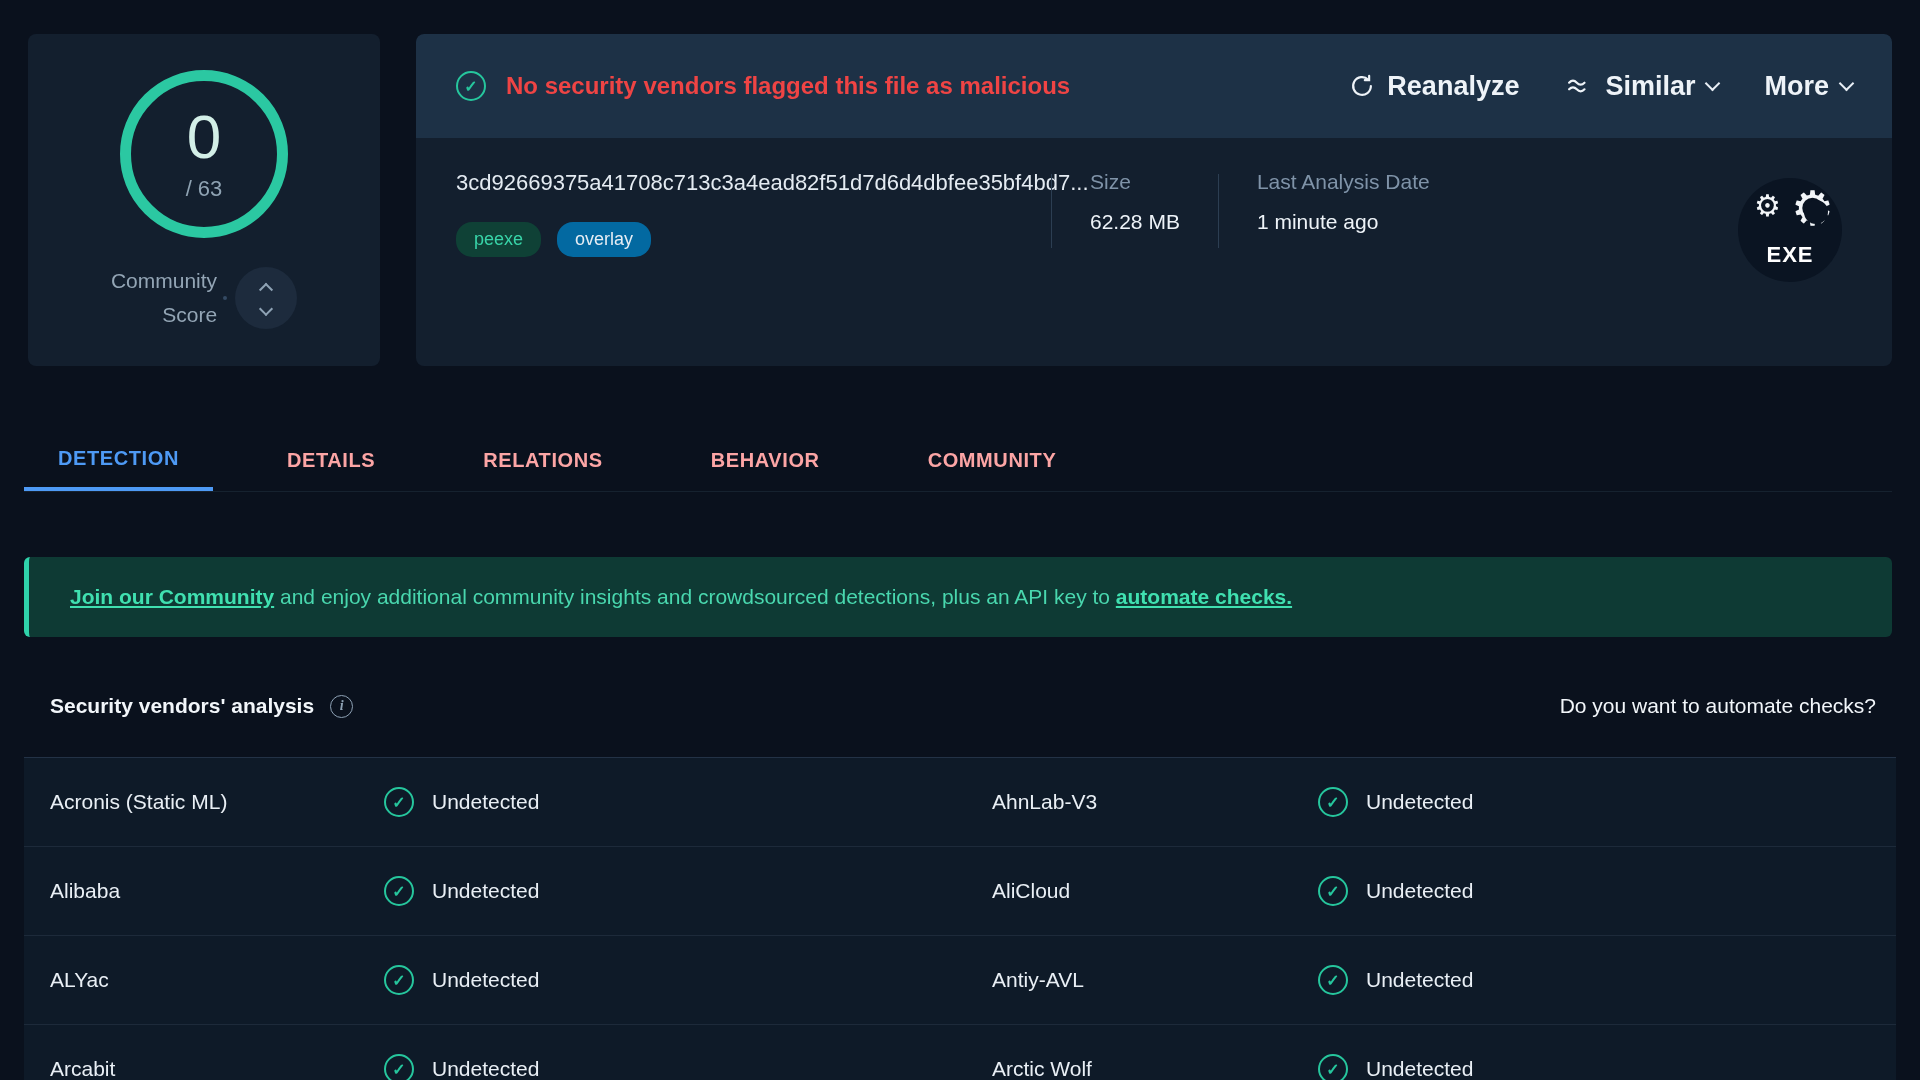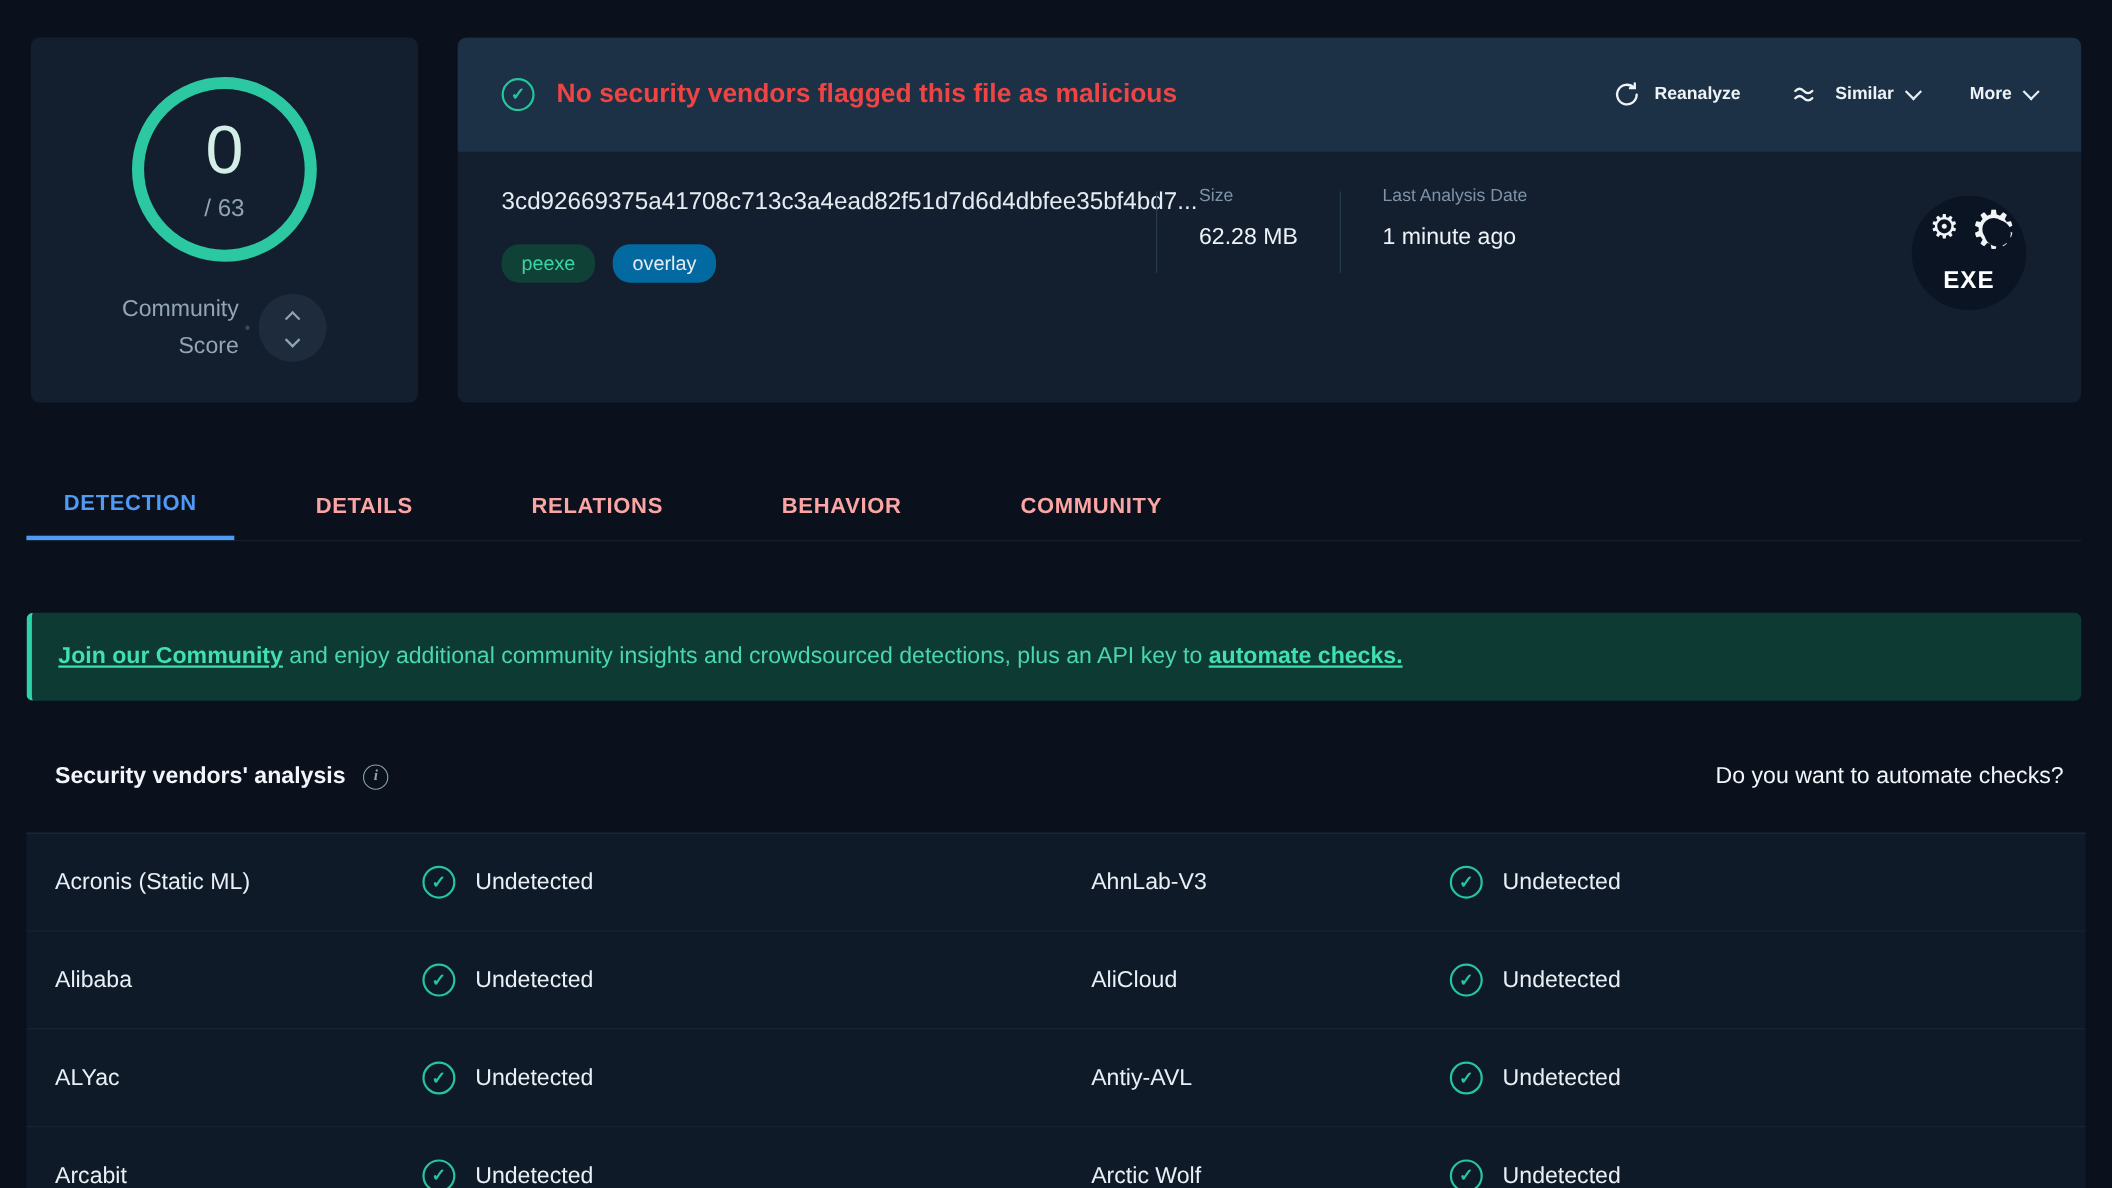--- a/index.html
+++ b/index.html
@@ -42,37 +42,37 @@
     border-radius:8px 8px 0 0;
   }
   .check-circle {
     width:30px; height:30px; min-width:30px; border-radius:50%;
     border:2px solid #26c69d; color:#26c69d;
     display:flex; align-items:center; justify-content:center;
     font-size:16px; font-weight:bold;
   }
   .verdict-text { color:#ef4444; font-size:24px; font-weight:bold; margin-left:20px; }
   .bar-actions { margin-left:auto; display:flex; align-items:center; gap:46px; }
-  .action { display:flex; align-items:center; gap:12px; font-size:16px; font-weight:bold; color:#eef3f8; cursor:pointer; }
+  .action { display:flex; align-items:center; gap:12px; font-size:27px; font-weight:bold; color:#eef3f8; cursor:pointer; }
   .caret {
     width:11px; height:11px; border-right:2.5px solid #e8eef5; border-bottom:2.5px solid #e8eef5;
     transform:rotate(45deg); margin-top:-6px; display:inline-block;
   }
 
   .file-row { display:flex; align-items:flex-start; padding:32px 36px 0 40px; }
   .file-info { width:595px; }
   .file-hash { font-size:22px; color:#e4ebf2; }
   .file-name { font-size:21px; color:#dfe7ee; margin-top:20px; }
   .tag-row { display:flex; gap:16px; margin-top:26px; }
   .tag { font-size:18px; padding:7px 18px; border-radius:16px; cursor:pointer; }
   .tag.peexe { background:#0f4136; color:#38d4a8; }
   .tag.overlay { background:#0369a1; color:#e6edf4; }
   .vsep { width:1px; height:74px; background:#2c3e52; margin-top:4px; }
   .meta-block { margin:0 38px; }
-  .meta-label { font-size:16px; color:#7f93a8; }
+  .meta-label { font-size:21px; color:#7f93a8; }
   .meta-value { font-size:21px; color:#eef3f8; margin-top:16px; }
 
   .exe-icon {
     margin-left:auto; margin-right:14px; align-self:flex-start; margin-top:8px;
     width:104px; height:104px; border-radius:50%; background:#0a1422; position:relative;
   }
   .gear-small { position:absolute; top:10px; left:16px; font-size:30px; color:#f2f5f8; }
   .gear-big { position:absolute; top:2px; right:8px; font-size:48px; color:#f2f5f8; }
   .moon { position:absolute; top:22px; right:14px; width:24px; height:24px; border-radius:50%; background:#0a1422; }
   .exe-text { position:absolute; bottom:14px; width:100%; text-align:center; font-size:22px; font-weight:bold; letter-spacing:1px; color:#ffffff; }
@@ -82,21 +82,21 @@
   .tab {
     padding:0 34px; margin-right:40px; display:flex; align-items:center;
     font-size:20px; font-weight:bold; letter-spacing:0.6px; color:#fca5a5; cursor:pointer;
   }
   .tab.active { color:#4e9af5; border-bottom:4px solid #4e9af5; }
 
   
   .banner {
     position:absolute; left:24px; top:557px; width:1868px; height:80px;
     background:#0e3a34; border-left:5px solid #2fd3ab; border-radius:6px;
-    display:flex; align-items:center; padding:0 24px;
+    display:flex; align-items:center; padding:0 41px;
     font-size:21px; color:#49d7ae;
   }
   .banner a { color:#40e0b0; font-weight:bold; text-decoration:underline; cursor:pointer; }
 
   
   .analysis-head {
     position:absolute; left:50px; right:44px; top:694px;
     display:flex; align-items:center; justify-content:space-between; font-size:21px;
   }
   .analysis-title { display:flex; align-items:center; gap:16px; font-weight:bold; color:#f2f6fa; }

